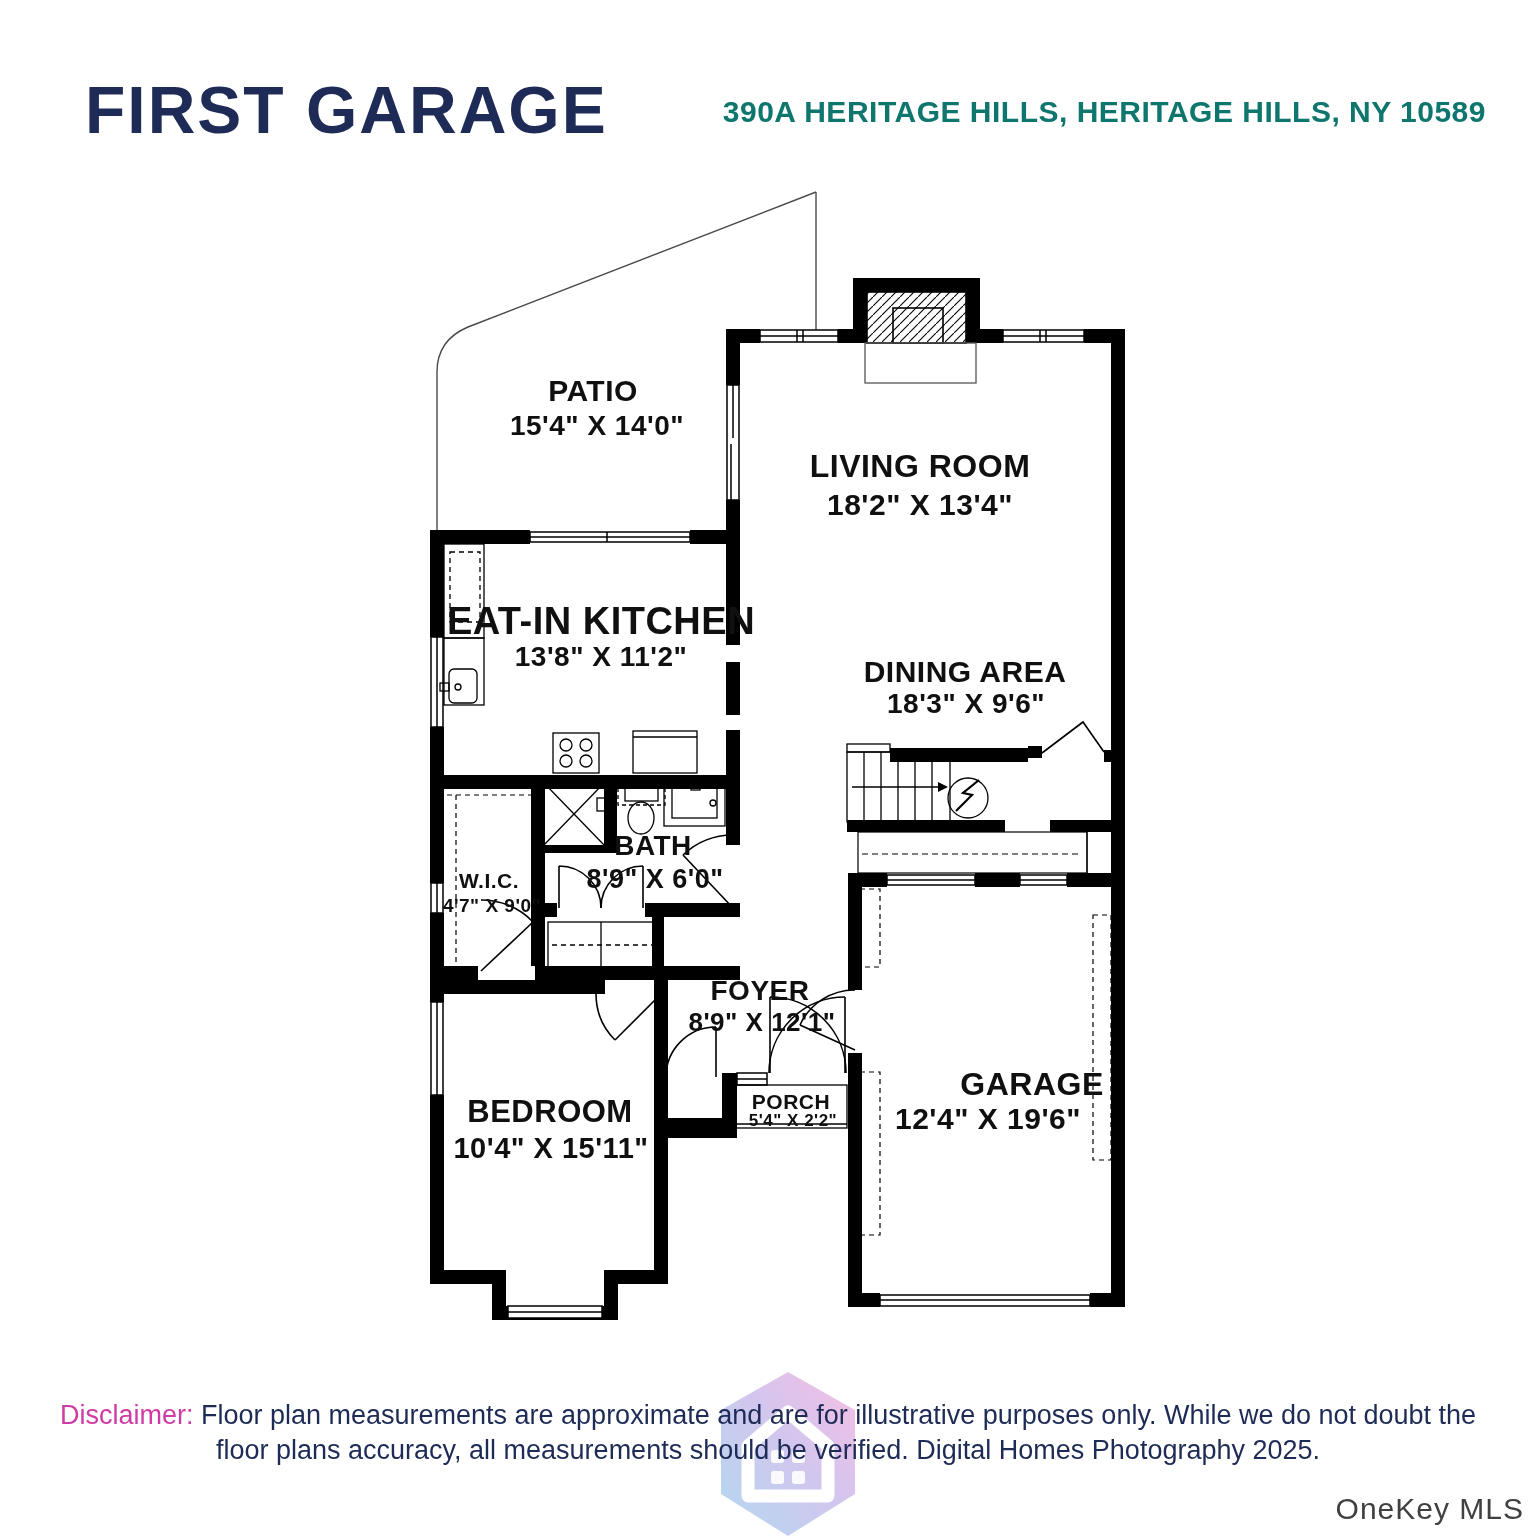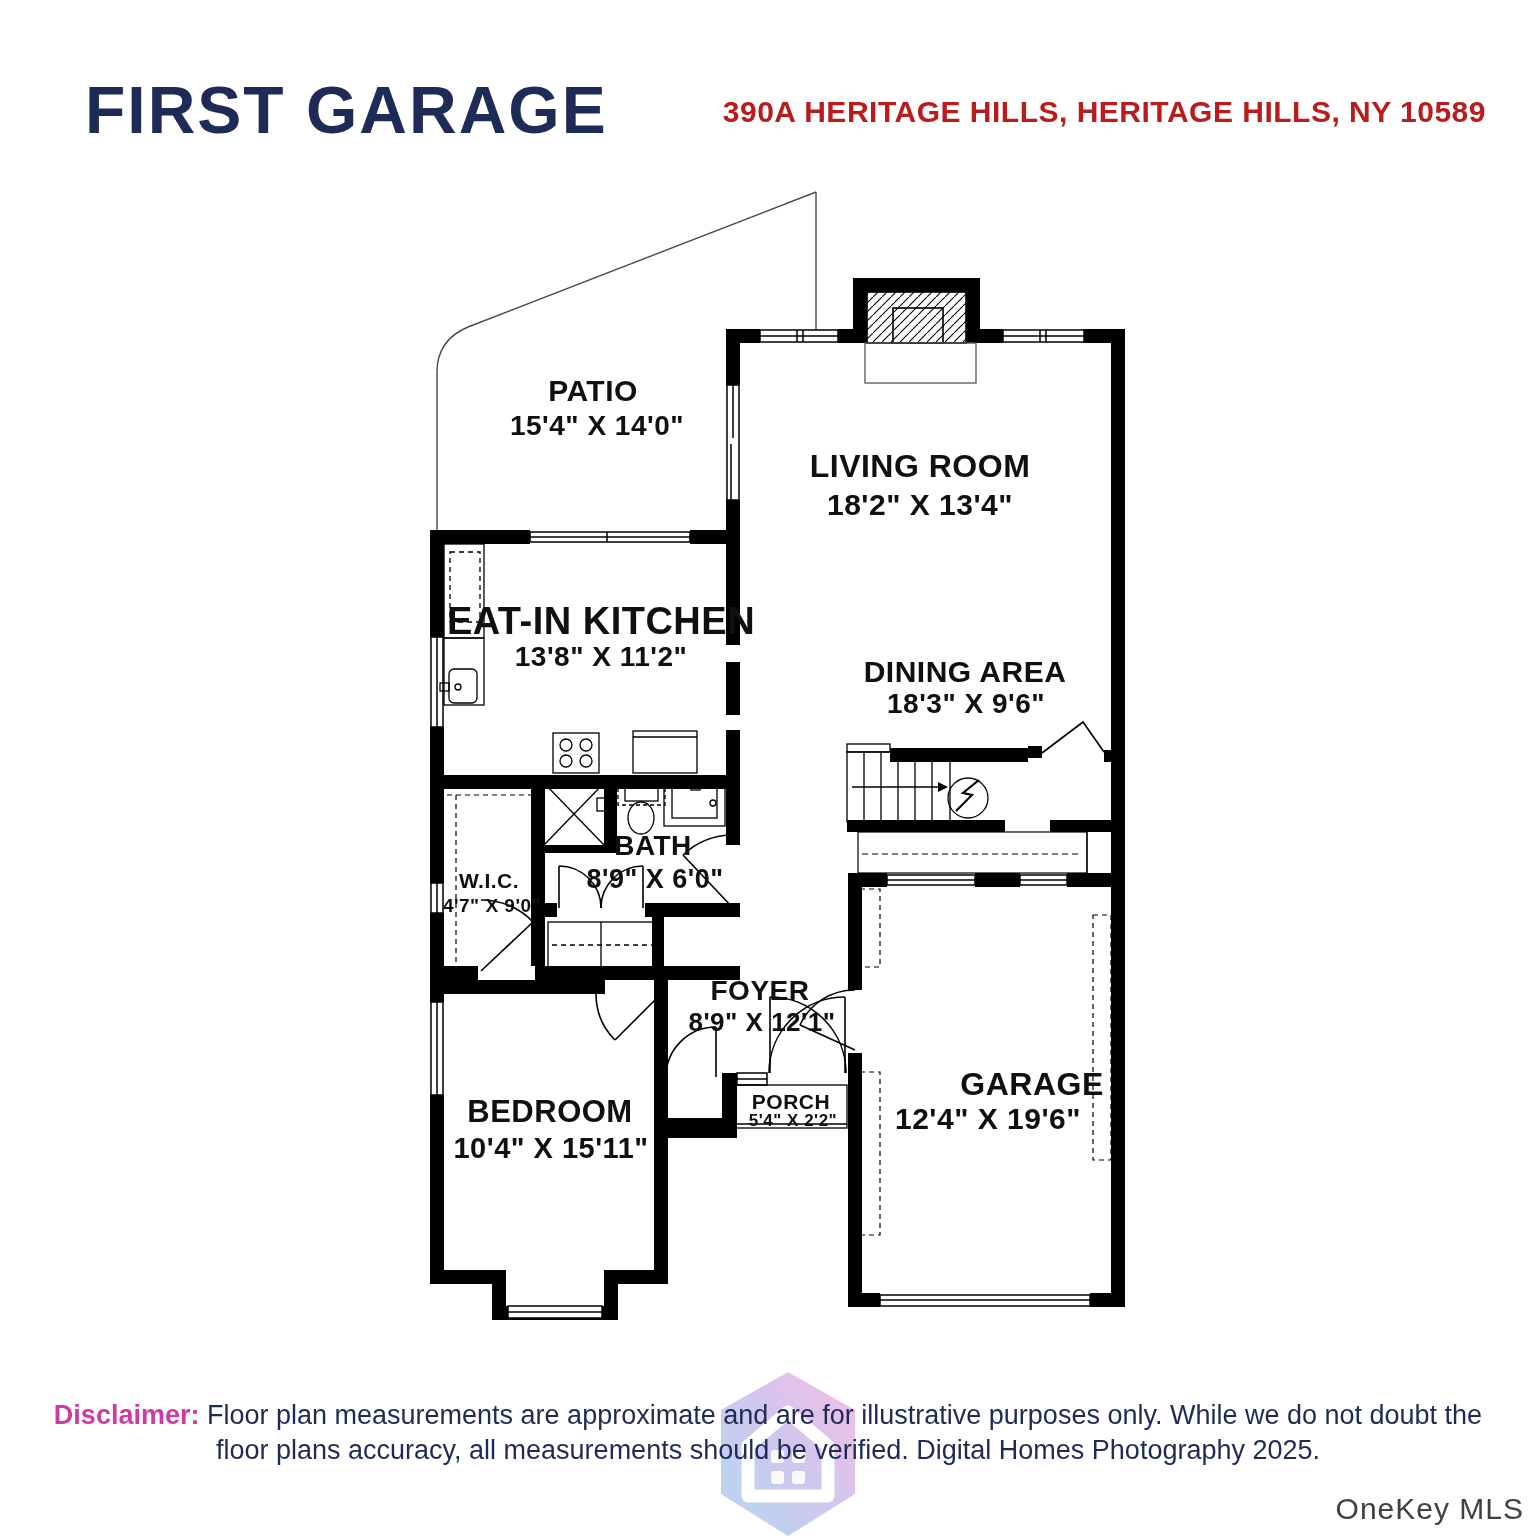--- a/index.html
+++ b/index.html
@@ -28,30 +28,30 @@
   .porch-name{left:791px;top:1102px;font-size:21px;}
   .porch-dims{left:793px;top:1121px;font-size:17px;}
   .bedroom-name{left:550px;top:1112px;font-size:31px;}
   .bedroom-dims{left:551px;top:1148px;font-size:29px;}
   .garage-name{left:1032px;top:1084px;font-size:32px;}
   .garage-dims{left:988px;top:1119px;font-size:30px;}
   
   .logo{position:absolute;left:703px;top:1368px;z-index:1;opacity:0.8;}
   .disclaimer{position:absolute;left:0;top:1398px;width:1536px;text-align:center;z-index:3;
               font-size:27px;color:#25304f;line-height:35px;}
-  .disclaimer .pink{font-weight:bold;}
+  .disclaimer .pink{font-weight:normal;}
   .watermark{position:absolute;right:12px;top:1492px;font-size:30px;color:#b9b9b9;z-index:3;letter-spacing:1px;}
 </style>
 </head>
 <body>
 
 <div class="page">
 
   <div class="title" style="color: rgb(29, 43, 86);">FIRST GARAGE</div>
-  <div class="address" style="color: #b91c1c;">390A HERITAGE HILLS, HERITAGE HILLS, NY 10589</div>
+  <div class="address" style="color: #0f766e;">390A HERITAGE HILLS, HERITAGE HILLS, NY 10589</div>
 
   <svg class="plan-svg" viewBox="0 0 1536 1536">
     <defs>
       <pattern id="hatch" width="9" height="9" patternUnits="userSpaceOnUse">
         <path d="M0,9 L9,0" stroke="#000" stroke-width="1.1"></path>
       </pattern>
       <linearGradient id="logograd" x1="0" y1="1" x2="1" y2="0">
         <stop offset="0" stop-color="#9fd0ee"></stop>
         <stop offset="0.55" stop-color="#c9b8ea"></stop>
         <stop offset="1" stop-color="#f5aedd"></stop>

